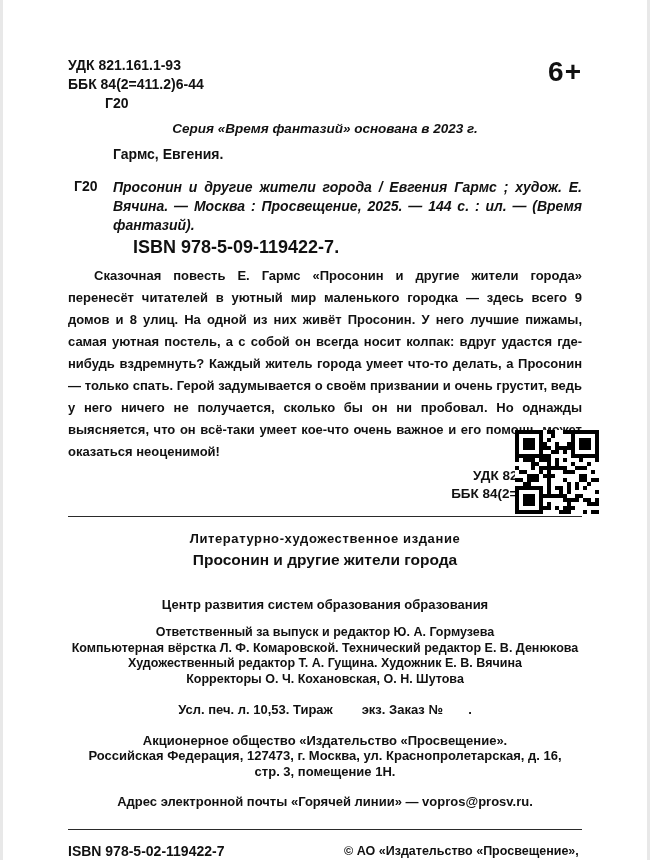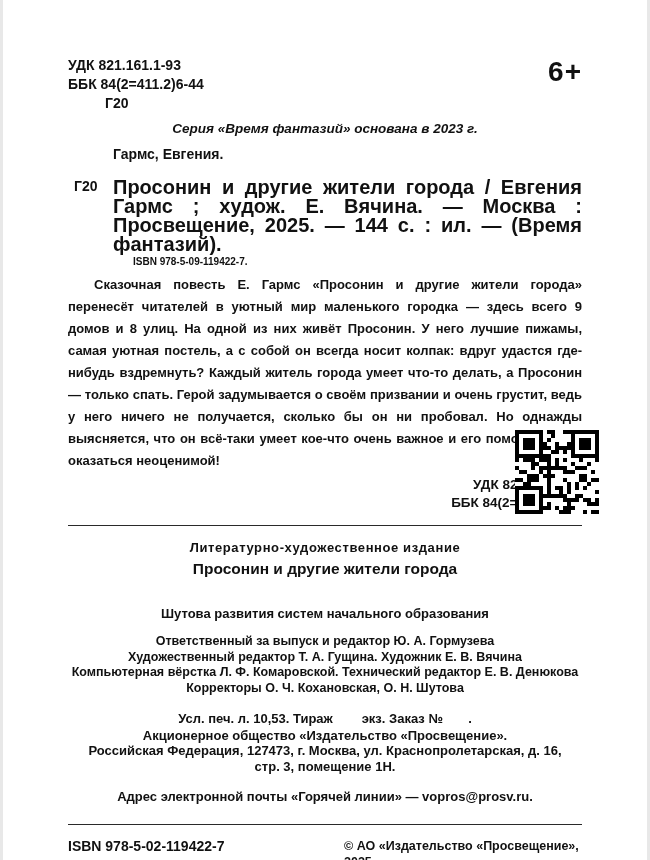--- a/index.html
+++ b/index.html
@@ -15,34 +15,34 @@
     font-weight:700;
   }
   .top-row{display:flex;justify-content:space-between;align-items:flex-start;}
   .codes div{font-size:14px;line-height:19px;}
   .codes .g20{padding-left:37px;}
   .age{font-size:28px;line-height:28px;letter-spacing:1px;margin-top:2px;}
   .series-note{font-style:italic;text-align:center;font-size:13.5px;margin-top:8px;}
   .author-heading{font-size:14px;margin:10px 0 2px 45px;}
   .bib{position:relative;}
   .bib-code{position:absolute;left:6px;top:0;font-size:14px;}
-  .bib-text{margin:16px 0 0 45px;font-size:20px;line-height:19px;text-align:justify;}
-  .isbn-mid{font-size:10px;margin:2px 0 0 65px;}
+  .bib-text{margin:16px 0 0 45px;font-size:14px;line-height:19px;text-align:justify;font-style:italic;}
+  .isbn-mid{font-size:18px;margin:2px 0 0 65px;}
   .annotation{margin:7px 0 0 0;font-size:13px;line-height:22px;text-align:justify;text-indent:26px;}
   .codes-right{text-align:right;font-size:13.5px;line-height:18px;margin-top:4px;}
   hr.rule{border:none;border-top:1.5px solid #2a2a2a;margin:13px 0 0 0;}
   .center-block{text-align:center;}
   .edition-type{font-size:13px;margin-top:14px;letter-spacing:0.6px;}
   .series-name{font-style:italic;font-size:13px;margin-top:3px;letter-spacing:0.3px;}
   .author-name{font-size:14px;margin-top:15px;}
   .book-title{font-size:15.5px;margin-top:5px;}
   .center-org{font-size:13px;margin-top:28px;}
   .staff{font-size:12.5px;line-height:15.5px;margin-top:13px;}
   .print-info{font-size:13px;line-height:16.5px;margin-top:15px;}
-  .publisher{font-size:13px;line-height:15.5px;}
+  .publisher{font-size:13px;line-height:15.5px;margin-top:14px;}
   .email-line{font-size:13px;margin-top:15px;}
   hr.rule2{border:none;border-top:1.5px solid #2a2a2a;margin:20px 0 0 0;}
   .footer{display:flex;justify-content:space-between;align-items:flex-start;margin-top:13px;}
   .isbn-bottom{font-size:14px;}
   .copyright{font-size:12.5px;line-height:16px;text-align:left;width:238px;}
   .qr{position:absolute;left:512px;top:430px;width:84px;height:84px;background:#fff;}
   .qr svg{display:block;}
 </style>
 </head>
 <body>
@@ -74,26 +74,26 @@
   <div class="codes-right">
     <div>УДК 821.161.1-93</div>
     <div>ББК 84(2=411.2)6-44</div>
   </div>
 
   <hr class="rule">
 
   <div class="center-block">
     <div class="edition-type">Литературно-художественное издание</div>
     <div class="book-title">Просонин и другие жители города</div>
-    <div class="center-org">Шутова развития систем начального образования</div>
+    <div class="center-org">Центр развития систем образования образования</div>
 
     <div class="staff">
       <div>Ответственный за выпуск и редактор Ю. А. Гормузева</div>
+      <div>Компьютерная вёрстка Л. Ф. Комаровской. Технический редактор Е. В. Денюкова</div>
       <div>Художественный редактор Т. А. Гущина. Художник Е. В. Вячина</div>
-      <div>Компьютерная вёрстка Л. Ф. Комаровской. Технический редактор Е. В. Денюкова</div>
       <div>Корректоры О. Ч. Кохановская, О. Н. Шутова</div>
     </div>
 
     <div class="print-info">
       <div>Усл. печ. л. 10,53. Тираж &nbsp;&nbsp;&nbsp;&nbsp;&nbsp;&nbsp; экз. Заказ № &nbsp;&nbsp;&nbsp;&nbsp;&nbsp; .</div>
     </div>
 
     <div class="publisher">
       <div>Акционерное общество «Издательство «Просвещение».</div>
       <div>Российская Федерация, 127473, г. Москва, ул. Краснопролетарская, д. 16,</div>

